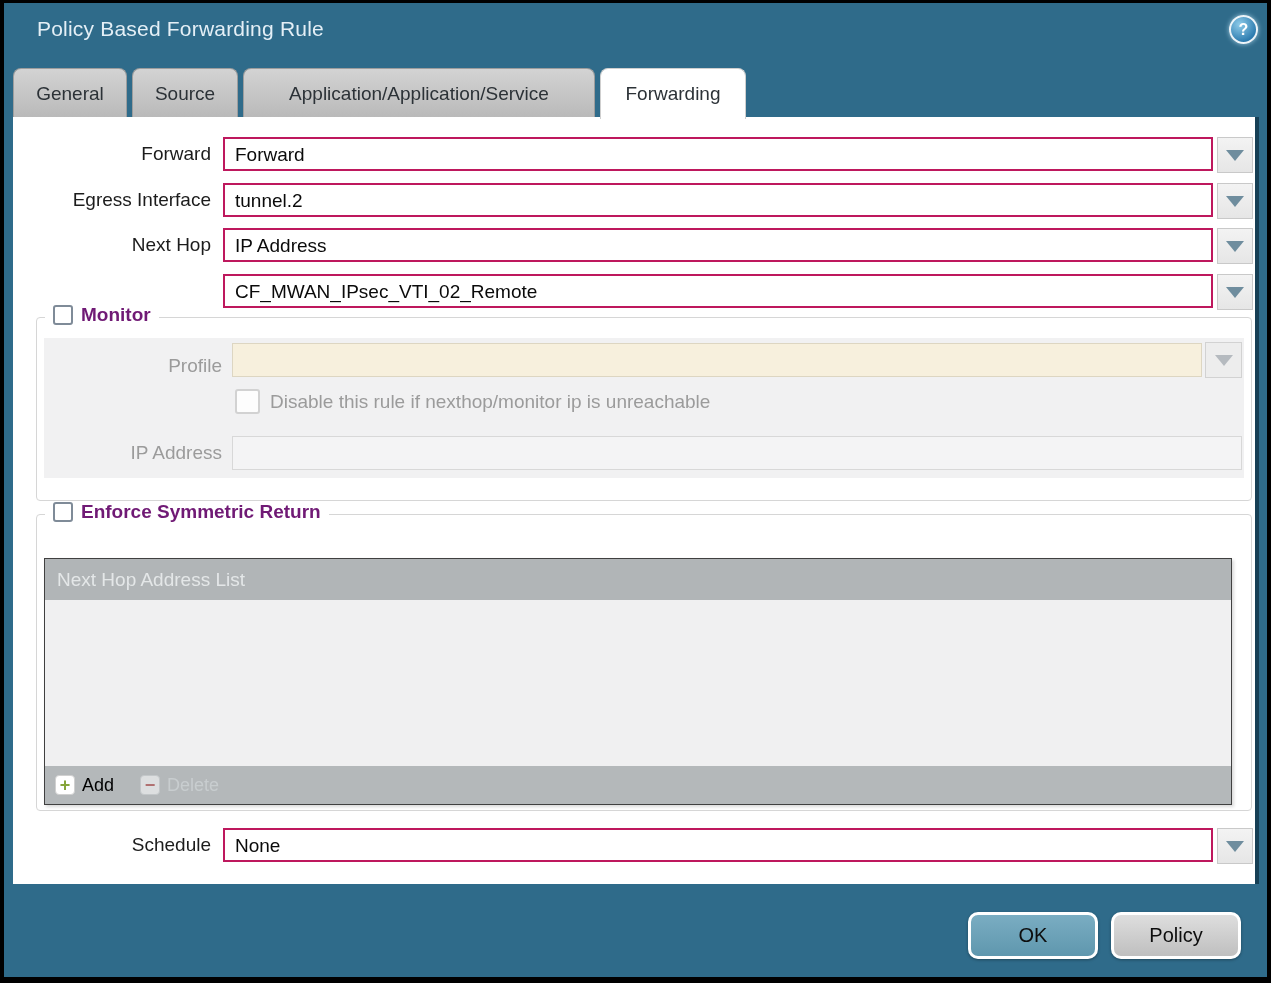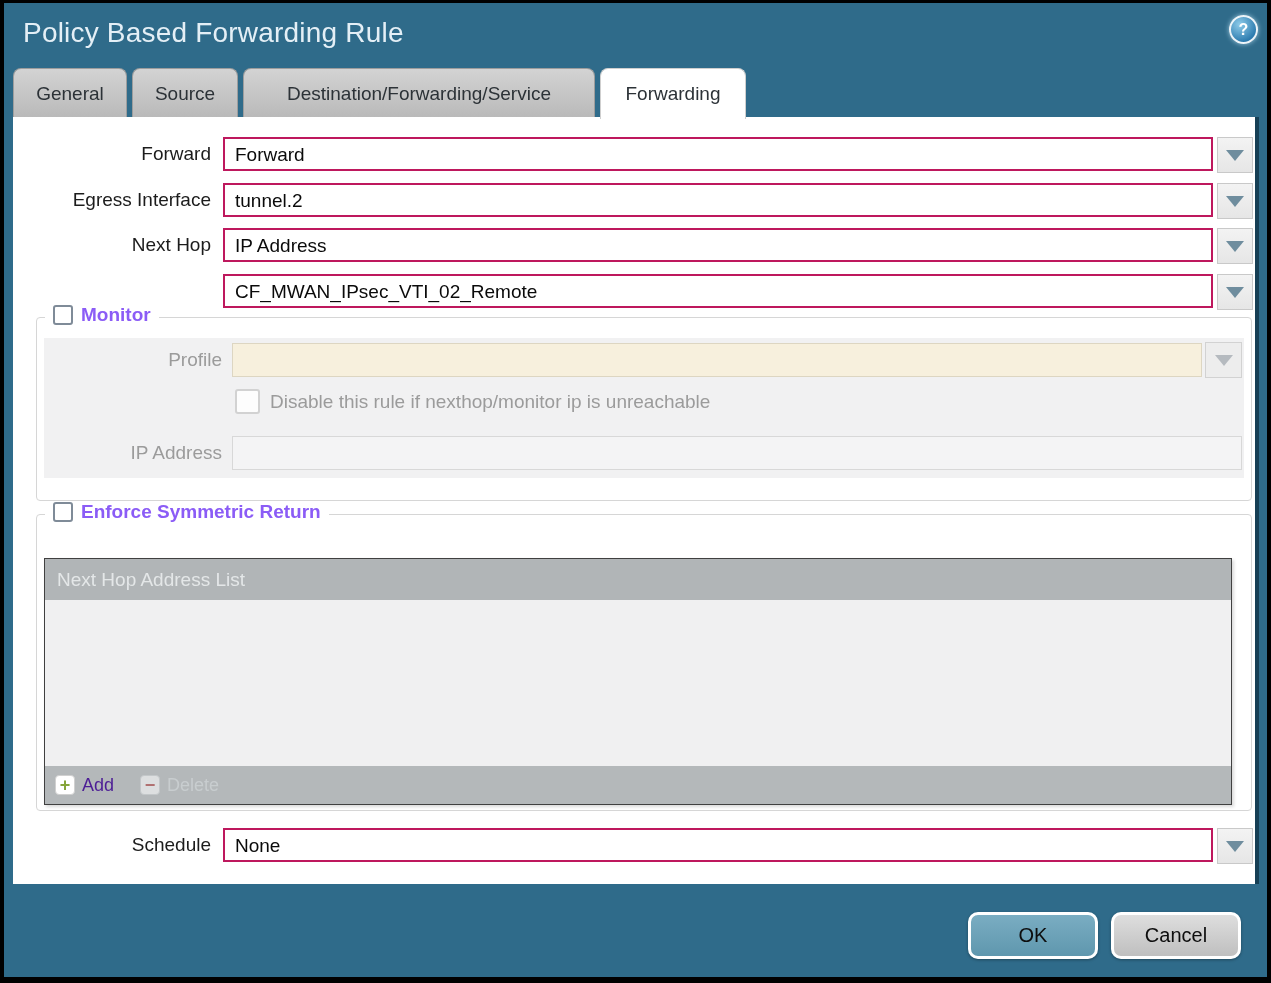--- a/index.html
+++ b/index.html
@@ -11,22 +11,22 @@
     width:1271px; height:983px;
     background:#2f6b8a;
     border:solid #000;
     border-width:3px 4px 6px 4px;
     overflow:hidden;
   }
   .inner { position:absolute; left:-4px; top:-3px; width:1271px; height:983px; }
 
   
   .title {
-    position:absolute; left:23px; top:17px;
-    font-size:28px; color:#e4eff6; letter-spacing:.2px;
+    position:absolute; left:37px; top:17px;
+    font-size:21px; color:#e4eff6; letter-spacing:.2px;
   }
   .help {
     position:absolute; left:1229px; top:15px;
     width:29px; height:29px; border-radius:50%;
     background:radial-gradient(circle at 35% 30%, #8ecbe9, #2a79ad 75%);
     border:2px solid rgba(255,255,255,.9);
     box-shadow:0 0 5px rgba(180,220,240,.8);
     color:#fff; font-weight:bold; font-size:16px;
     display:flex; align-items:center; justify-content:center;
     cursor:pointer;
@@ -82,21 +82,21 @@
     border:1px solid #d6d6d6; border-radius:4px;
   }
   .legend {
     position:absolute; top:-14px; left:8px; background:#fff; padding:0 8px;
     display:flex; align-items:center; gap:8px;
   }
   .cbx {
     width:20px; height:20px; background:#fff;
     border:2px solid #7f8b98; border-radius:3px; cursor:pointer;
   }
-  .legend-text { font-size:19px; font-weight:bold; color:#8b5cf6; }
+  .legend-text { font-size:19px; font-weight:bold; color:#701a75; }
 
   .panel {
     position:absolute; left:7px; top:20px; width:1200px; height:140px;
     background:#f1f1f2;
   }
   .plabel {
     position:absolute; left:0; width:178px; text-align:right;
     font-size:19px; color:#9b9b9b; line-height:34px;
   }
   .pfield-profile {
@@ -132,21 +132,21 @@
   .nh-foot {
     height:38px; background:#b4b8ba;
     display:flex; align-items:center; padding-left:10px; gap:26px;
   }
   .tool { display:flex; align-items:center; gap:7px; cursor:pointer; }
   .icon-box {
     width:20px; height:20px; border-radius:4px; background:#fff;
     border:1px solid #d0d0d0; color:#86a53a; font-weight:bold; font-size:18px;
     display:flex; align-items:center; justify-content:center; line-height:1;
   }
-  .tool-label { font-size:18px; color:#4c1d95; }
+  .tool-label { font-size:18px; color:#000000; }
   .tool.disabled { cursor:default; }
   .tool.disabled .icon-box { background:rgba(255,255,255,.55); border-color:#c3c7c9; color:#b07070; }
   .tool.disabled .tool-label { color:#c8cdcf; }
 
   
   .btn {
     position:absolute; top:912px; width:130px; height:47px;
     border:3px solid #fff; border-radius:10px;
     font-size:20px; color:#0d0d0d;
     display:flex; align-items:center; justify-content:center;
@@ -167,21 +167,21 @@
     </div>
 
     <div class="tabbar">
       <div class="tab tab-general">
         <span>General</span>
       </div>
       <div class="tab tab-source">
         <span>Source</span>
       </div>
       <div class="tab tab-dest">
-        <span>Destination/Forwarding/Service</span>
+        <span>Application/Application/Service</span>
       </div>
       <div class="tab tab-forwarding active">
         <span>Forwarding</span>
       </div>
     </div>
 
     <div class="content">
 
       <div class="flabel" style="top:20px;">Forward</div>
       <div class="field" style="top:20px;">Forward</div>
@@ -205,21 +205,21 @@
       <div class="ddbtn" style="top:157px;">
         <span class="arrow"></span>
       </div>
 
       <div class="fset" style="top:200px; height:184px;">
         <div class="legend">
           <div class="cbx"></div>
           <span class="legend-text">Monitor</span>
         </div>
         <div class="panel">
-          <div class="plabel" style="top:5px;padding-left:16px;">Profile</div>
+          <div class="plabel" style="top:11px;padding-left:16px;">Profile</div>
           <div class="pfield-profile"></div>
           <div class="pdd">
             <span class="arrow disabled"></span>
           </div>
           <div class="dis-cbx"></div>
           <div class="dis-label">Disable this rule if nexthop/monitor ip is unreachable</div>
           <div class="plabel" style="top:98px;">IP Address</div>
           <div class="pfield-ip"></div>
         </div>
       </div>
@@ -247,16 +247,16 @@
 
       <div class="flabel" style="top:711px;">Schedule</div>
       <div class="field" style="top:711px;">None</div>
       <div class="ddbtn" style="top:711px;">
         <span class="arrow"></span>
       </div>
 
     </div>
 
     <div class="btn btn-ok">OK</div>
-    <div class="btn btn-cancel">Cancel</div>
+    <div class="btn btn-cancel">Policy</div>
 
   </div>
 </div>
 
 </body></html>

